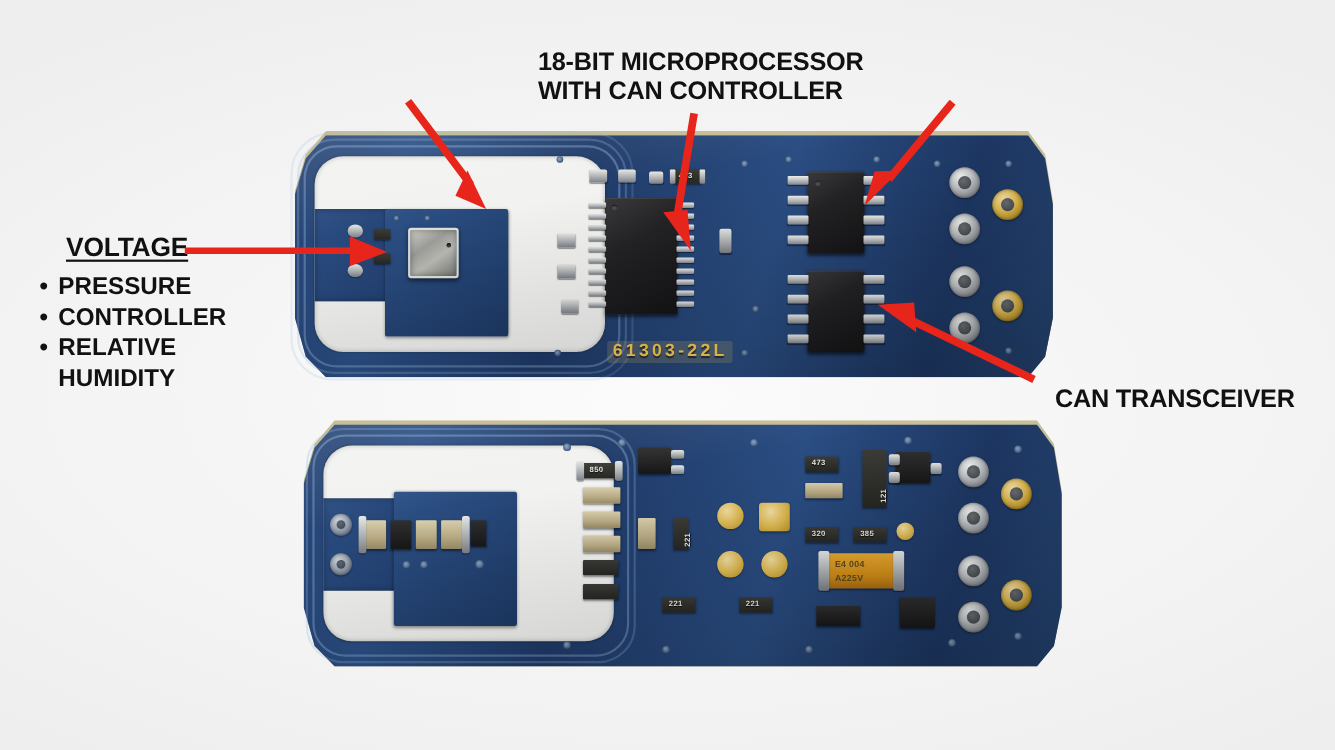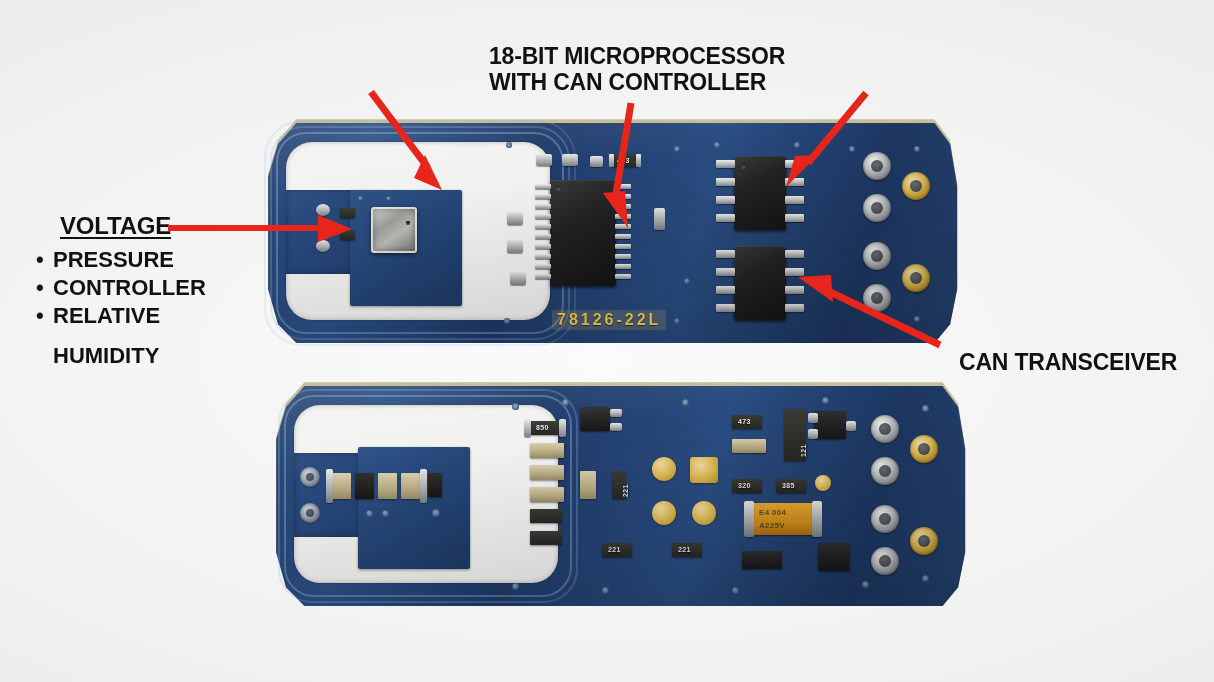--- a/index.html
+++ b/index.html
@@ -34,21 +34,21 @@
   .anno-lg{font-size:23px;}
   .anno-sensor-head{
     font-size:24px;
     text-decoration:underline;
     text-underline-offset:3px;
     text-decoration-thickness:2px;
   }
   .bullets{position:absolute;font-size:22px;font-weight:bold;color:#111;line-height:1.28;}
   .bullets .b{display:block;white-space:pre-line;}
   .bullets .b::before{content:"\2022";display:inline-block;width:17px;}
-  .bullets .b.cont{padding-left:17px;margin-top:12px;}
+  .bullets .b.cont{padding-left:17px;}
   .bullets .b.cont::before{content:"";width:0;}
 
   
   .arrow{position:absolute;overflow:visible;}
   .arrow line{stroke:#e8251b;stroke-width:7;stroke-linecap:butt;}
   .arrow polygon{fill:#e8251b;}
   .arrow.thin line{stroke-width:6;}
 
   
   .board{
@@ -282,21 +282,21 @@
     <div class="via" style="left:595px;top:34px;width:6px;height:6px;"></div>
     <div class="via" style="left:660px;top:34px;width:6px;height:6px;"></div>
     <div class="via" style="left:660px;top:204px;width:6px;height:6px;"></div>
     <div class="via" style="left:420px;top:206px;width:6px;height:6px;"></div>
     <div class="via" style="left:250px;top:206px;width:6px;height:6px;"></div>
     <div class="via" style="left:252px;top:30px;width:6px;height:6px;"></div>
     <div class="via" style="left:430px;top:166px;width:6px;height:6px;"></div>
 
     <div class="sheen"></div>
 
-    <div class="silk" style="left:298px;top:198px;">78126-22L</div>
+    <div class="silk" style="left:298px;top:198px;">61303-22L</div>
   </div>
 
   <div class="board" style="left:262px;top:375px;width:706px;height:238px;">
     <div class="substrate"></div>
     <div class="soldermask"></div>
 
     <div class="slot slot-outer" style="left:32px;top:30px;width:264px;height:178px;"></div>
     <div class="tongue" style="left:32px;top:78px;width:126px;height:84px;
          background:linear-gradient(120deg,#2b4d82,#1e3a69);box-shadow:inset 0 0 6px rgba(0,0,0,.35);"></div>
     <div class="tongue" style="left:96px;top:72px;width:112px;height:122px;border-radius:2px;

